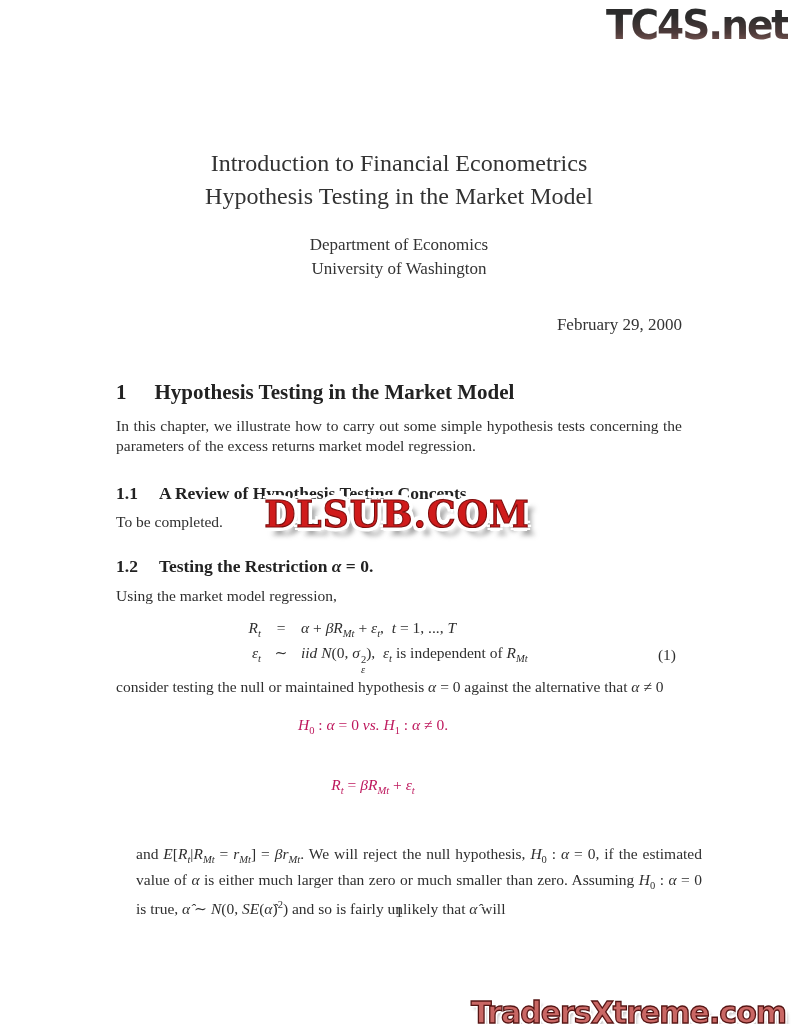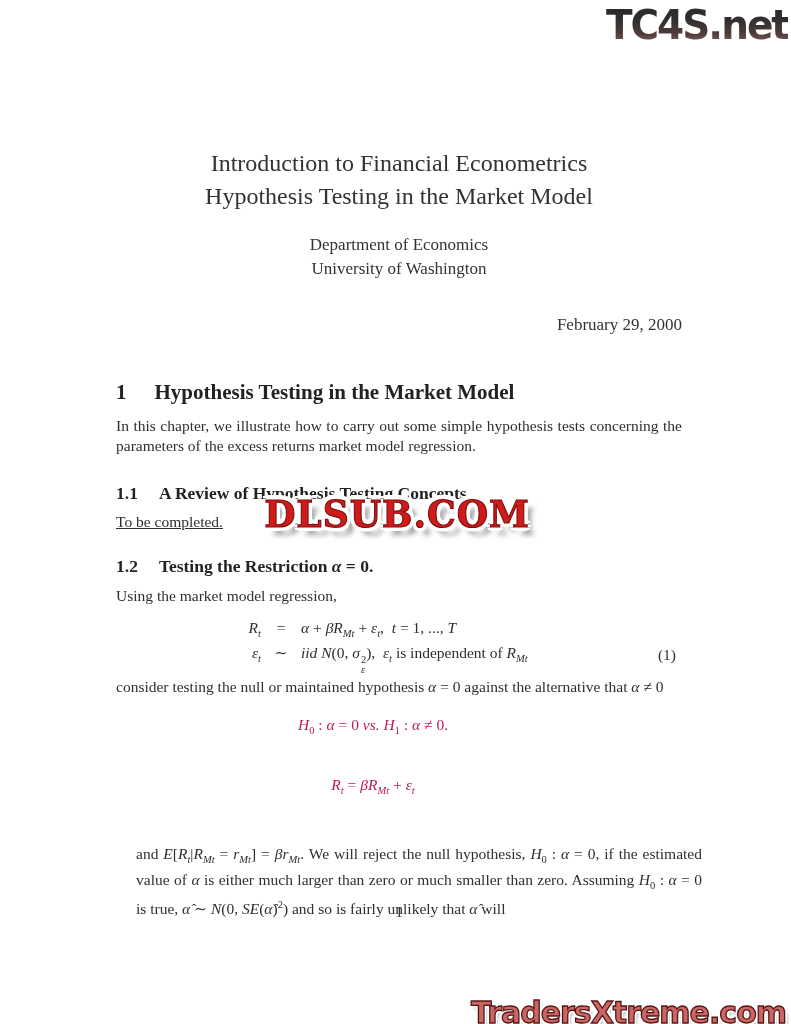--- a/index.html
+++ b/index.html
@@ -54,21 +54,21 @@
   .subnum{display:inline-block;margin-right:21px;}
 
   
   .body{
     width:566px;left:116px;
     font-size:15.5px;line-height:19.5px;
     text-align:justify;color:#2f2f2f;
     margin:0;
   }
   .p1{top:416px;}
-  .p2{top:512px;text-align:left;text-decoration:underline;}
+  .p2{top:512px;text-align:left;}
   .p3{top:586px;text-align:left;}
   .p4{top:677px;}
   .p5{top:744px;text-align:left;}
   .p6{top:844px;margin-left:20px;}
 
   
   .eqarray{
     left:116px;top:619px;width:566px;
     font-size:15.5px;
   }

